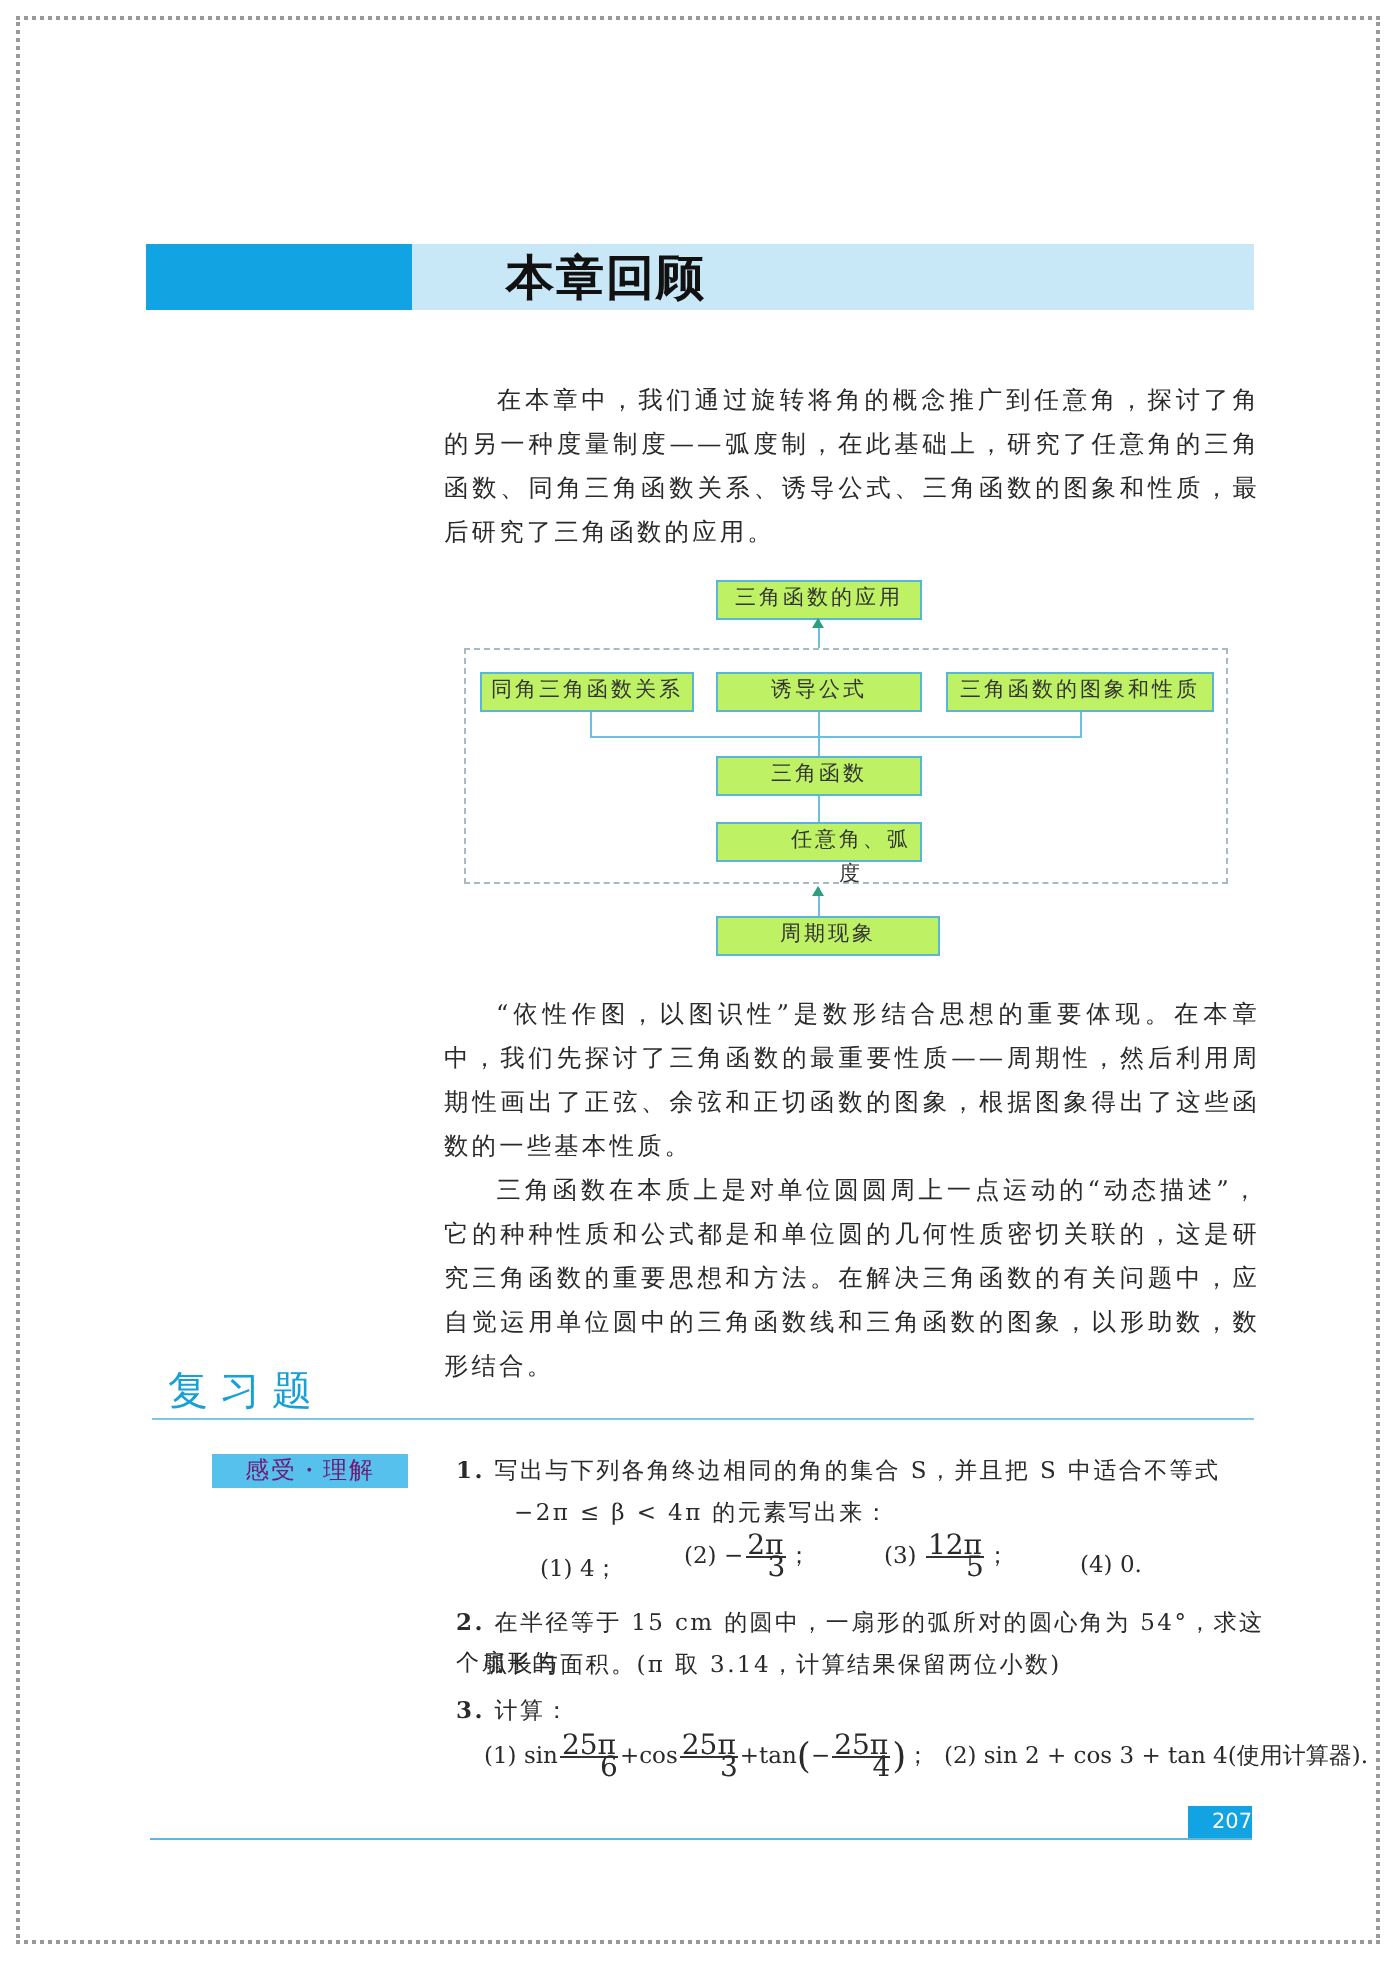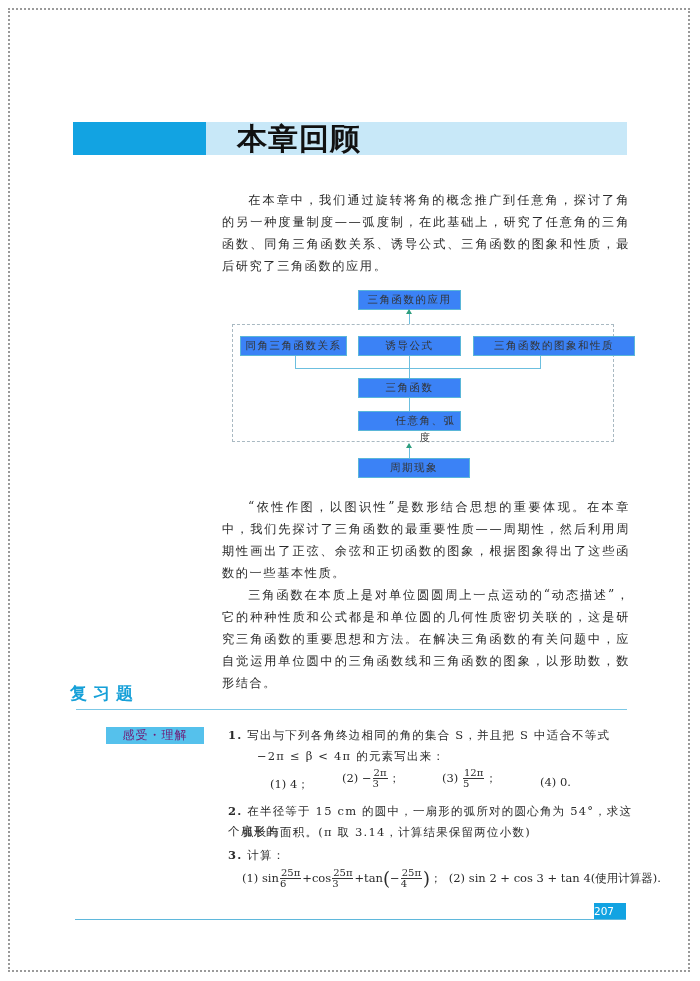--- a/index.html
+++ b/index.html
@@ -4,56 +4,56 @@
 <style>
   html, body { margin:0; padding:0; background:#ffffff; }
   body { width:700px; height:981px; position:relative; overflow:hidden;
          font-family:"DejaVu Serif", "Liberation Serif", serif; color:#222; }
   .page-border { position:absolute; left:8px; top:8px; width:682px; height:964px;
                  border:2px dotted #9a9a9a; box-sizing:border-box; }
 
   
   .header-dark { position:absolute; left:73px; top:122px; width:133px; height:33px; background:#12a3e2; }
   .header-light { position:absolute; left:206px; top:122px; width:421px; height:33px; background:#c8e8f8; }
-  .header-title { position:absolute; left:237px; top:124px; font-size:30px; font-weight:bold;
+  .header-title { position:absolute; left:253px; top:124px; font-size:24px; font-weight:bold;
                   color:#111; letter-spacing:1px; line-height:30px; font-family:"DejaVu Serif", serif; }
 
   .para { position:absolute; left:222px; width:408px; font-size:12.2px; line-height:22px;
           letter-spacing:1.6px; color:#2a2a2a; text-align:justify; }
   .para .indent { display:inline-block; width:26px; }
 
   
   .diagram { position:absolute; left:232px; top:288px; width:382px; height:195px; }
-  .dbox { position:absolute; height:20px; background:#3b82f6; border:1.5px solid #5ab6d8;
+  .dbox { position:absolute; height:20px; background:#bef264; border:1.5px solid #5ab6d8;
           box-sizing:border-box; font-size:10.5px; color:#333; text-align:center; line-height:17px;
           letter-spacing:1.5px; font-family:"DejaVu Sans", sans-serif; }
   .dline { position:absolute; background:#6cbfdf; }
   .dashed-frame { position:absolute; left:0; top:36px; width:382px; height:118px;
                   border:1px dashed #a9b9c2; box-sizing:border-box; }
   .arrow-up { position:absolute; width:0; height:0; border-left:3px solid transparent;
               border-right:3px solid transparent; border-bottom:5px solid #2f9e7e; }
 
   
-  .review-title { position:absolute; left:70px; top:682px; font-size:17px; font-weight:bold;
+  .review-title { position:absolute; left:84px; top:682px; font-size:20px; font-weight:normal;
                   color:#16a0d8; letter-spacing:6px; font-family:"DejaVu Sans", sans-serif; }
   .review-rule { position:absolute; left:76px; top:709px; width:551px; height:1px; background:#7cc8e6; }
   .badge { position:absolute; left:106px; top:727px; width:98px; height:17px; background:#55c1ec;
            color:#701a75; font-size:12px; text-align:center; line-height:17px; letter-spacing:1px;
            font-family:"DejaVu Sans", sans-serif; }
   .q { position:absolute; font-size:11.5px; line-height:20px; color:#2a2a2a; letter-spacing:1.2px; }
   .qnum { font-weight:bold; }
-  .frac { display:inline-block; vertical-align:middle; text-align:left; font-size:10px; line-height:10px; margin:0 1px; }
+  .frac { display:inline-block; vertical-align:middle; text-align:right; font-size:14px; line-height:10px; margin:0 1px; }
   .frac .num { display:block; border-bottom:1px solid #333; padding:0 1px; }
   .frac .den { display:block; }
   .opt { position:absolute; font-size:11.5px; color:#2a2a2a; }
   .paren { font-size:18px; vertical-align:middle; }
 
   .footer-rule { position:absolute; left:75px; top:919px; width:551px; height:1px; background:#5fb8dc; }
   .page-num { position:absolute; left:594px; top:903px; width:32px; height:16px; background:#12a3e2;
-              color:#fff; font-size:10.5px; text-align:left; line-height:16px;
+              color:#fff; font-size:10.5px; text-align:right; line-height:16px;
               font-family:"DejaVu Sans", sans-serif; }
 </style>
 </head>
 <body>
 
 <div class="page-border"></div>
 
 <div class="header-dark"></div>
 <div class="header-light"></div>
 <div class="header-title">本章回顾</div>
@@ -64,21 +64,21 @@
 
 <div class="diagram">
   <div class="dbox" style="left:126px; top:2px; width:103px;">三角函数的应用</div>
   <div class="dline" style="left:177px; top:22px; width:1px; height:14px;"></div>
   <div class="arrow-up" style="left:174px; top:21px;"></div>
 
   <div class="dashed-frame"></div>
 
   <div class="dbox" style="left:8px; top:48px; width:107px;">同角三角函数关系</div>
   <div class="dbox" style="left:126px; top:48px; width:103px;">诱导公式</div>
-  <div class="dbox" style="left:241px; top:48px; width:162px;">三角函数的图象和性质</div>
+  <div class="dbox" style="left:241px; top:48px; width:134px;">三角函数的图象和性质</div>
 
   <div class="dline" style="left:63px; top:68px; width:1px; height:12px;"></div>
   <div class="dline" style="left:308px; top:68px; width:1px; height:12px;"></div>
   <div class="dline" style="left:63px; top:80px; width:246px; height:1px;"></div>
   <div class="dline" style="left:177px; top:68px; width:1px; height:22px;"></div>
 
   <div class="dbox" style="left:126px; top:90px; width:103px;">三角函数</div>
   <div class="dline" style="left:177px; top:110px; width:1px; height:13px;"></div>
   <div class="dbox" style="left:126px; top:123px; width:103px;padding-left:32px;">任意角、弧度</div>
 

